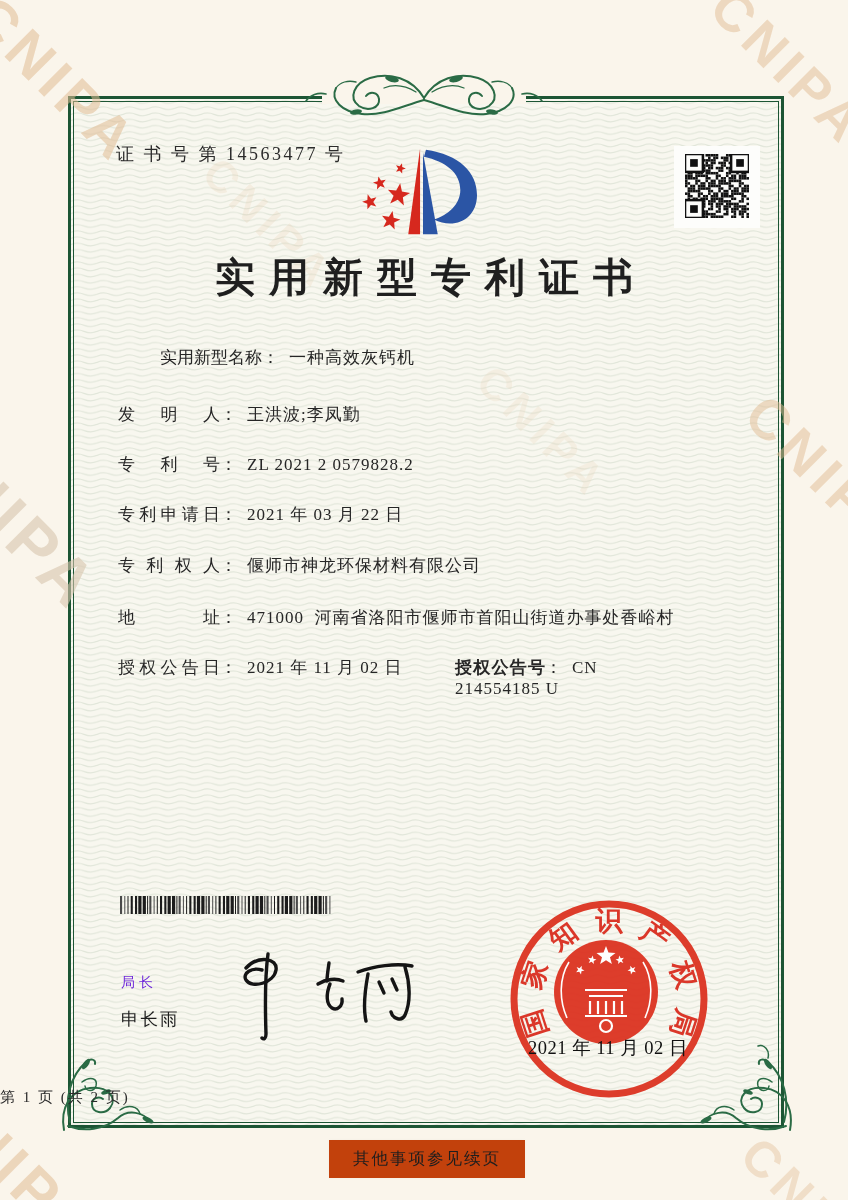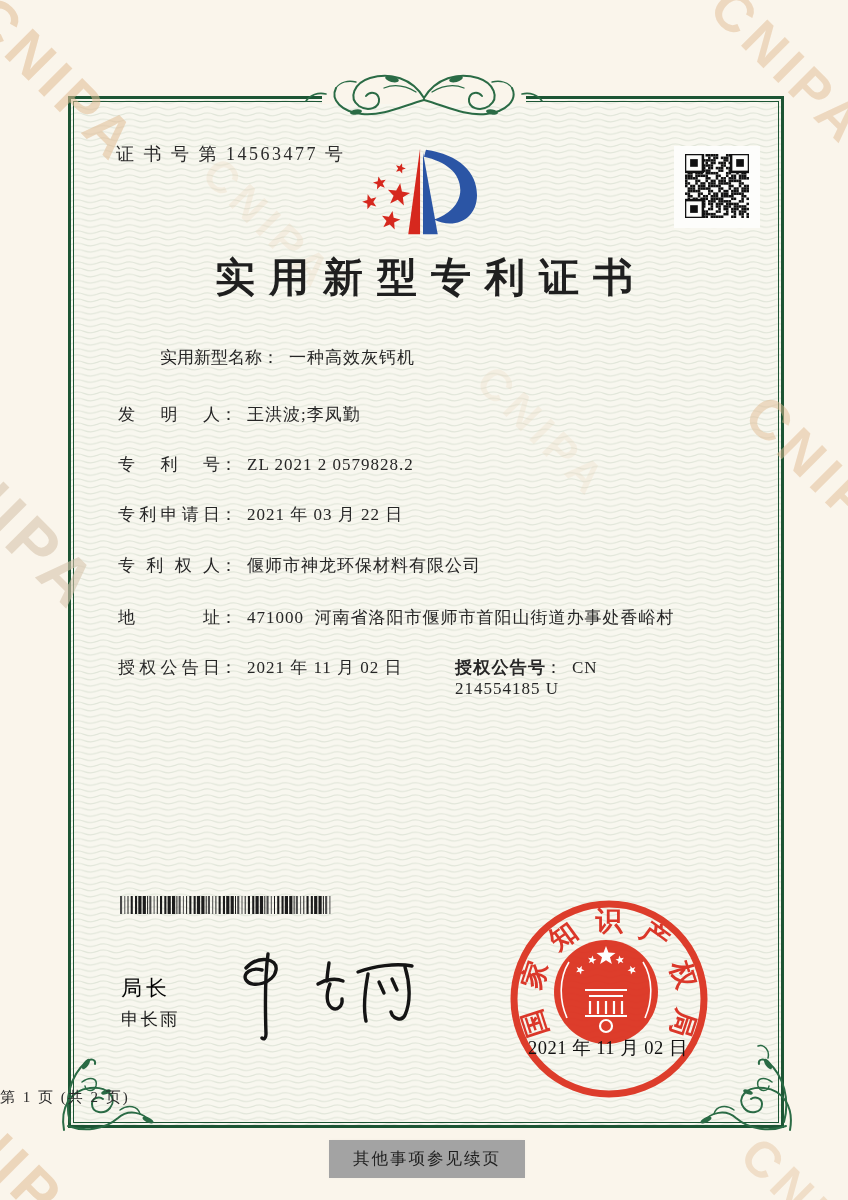--- a/index.html
+++ b/index.html
@@ -44,34 +44,34 @@
   .colon{display:inline-block;margin-right:10px;}
   .fvalue{letter-spacing:1px;white-space:pre-wrap;}
   .pair2{position:absolute;left:337px;top:0;white-space:nowrap;}
   .pair2 .flabel{width:90px;font-weight:bold;}
   .paras{
     position:absolute;left:118px;top:698px;width:614px;font-size:16.5px;line-height:28.5px;
     color:#1e1e1e;text-align:justify;
   }
   .paras p{margin:0;text-indent:2em;}
   .barcode{position:absolute;left:120px;top:896px;}
-  .officer-title{position:absolute;left:121px;top:974px;font-size:21px;color:#000000;letter-spacing:4px;}
+  .officer-title{position:absolute;left:121px;top:974px;font-size:14px;color:#6d28d9;letter-spacing:4px;}
   .officer-name{position:absolute;left:121px;top:1007px;font-size:17.5px;color:#1e1e1e;letter-spacing:2px;}
   .sig{position:absolute;left:232px;top:946px;}
   .seal{position:absolute;left:493px;top:884px;z-index:5;}
   .seal-date{
     position:absolute;left:520px;top:1035px;width:176px;text-align:center;z-index:6;
     font-size:18.5px;color:#111;letter-spacing:0.5px;white-space:nowrap;
   }
   .page-num{
     position:absolute;left:0;top:1088px;width:848px;text-align:left;
     font-size:15px;color:#2b2b2b;letter-spacing:2px;
   }
   .cont-box{
-    position:absolute;left:329px;top:1140px;width:196px;height:38px;background:#a3a3a3;
+    position:absolute;left:329px;top:1140px;width:196px;height:38px;background:#c2410c;
     text-align:center;line-height:38px;font-size:16.5px;color:#1e1e1e;letter-spacing:2px;z-index:4;
     box-shadow:0 0 4px rgba(0,0,0,0.03);
   }
 </style>
 </head>
 <body>
 
 <span class="wm" style="left:6px;top:-18px;font-size:58px;opacity:.55;">CNIPA</span>
 <span class="wm" style="left:742px;top:-24px;font-size:54px;opacity:.5;">CNIPA</span>
 <span class="wm" style="left:-48px;top:408px;font-size:66px;opacity:.6;color:#d8c6ae;">CNIPA</span>

